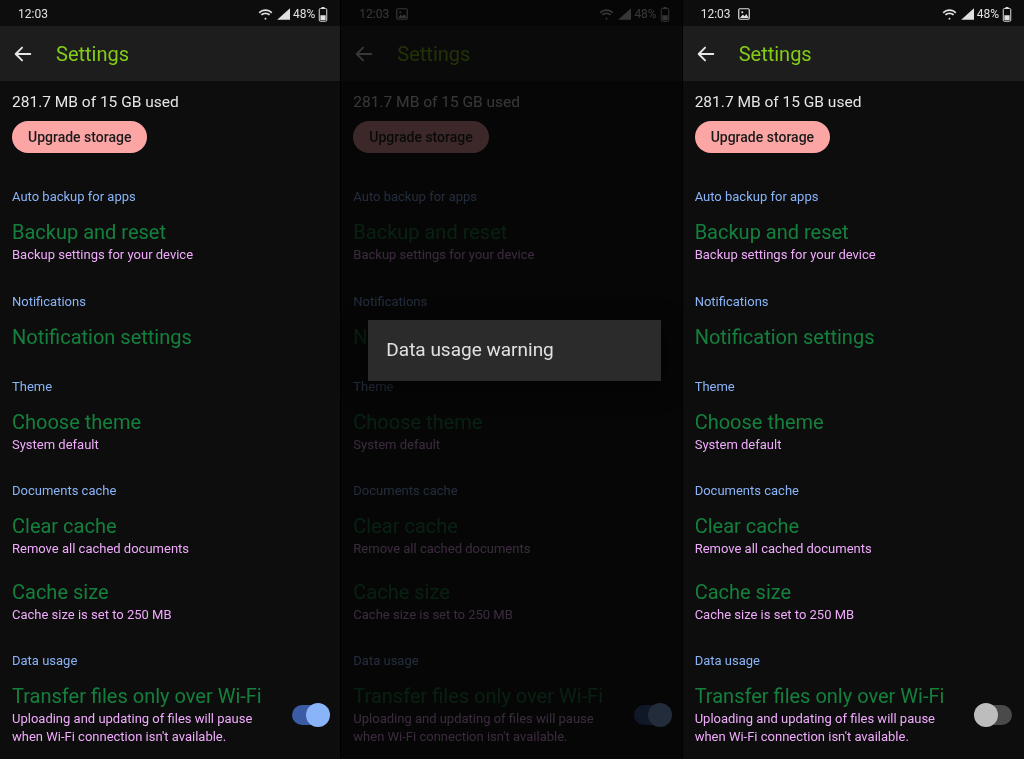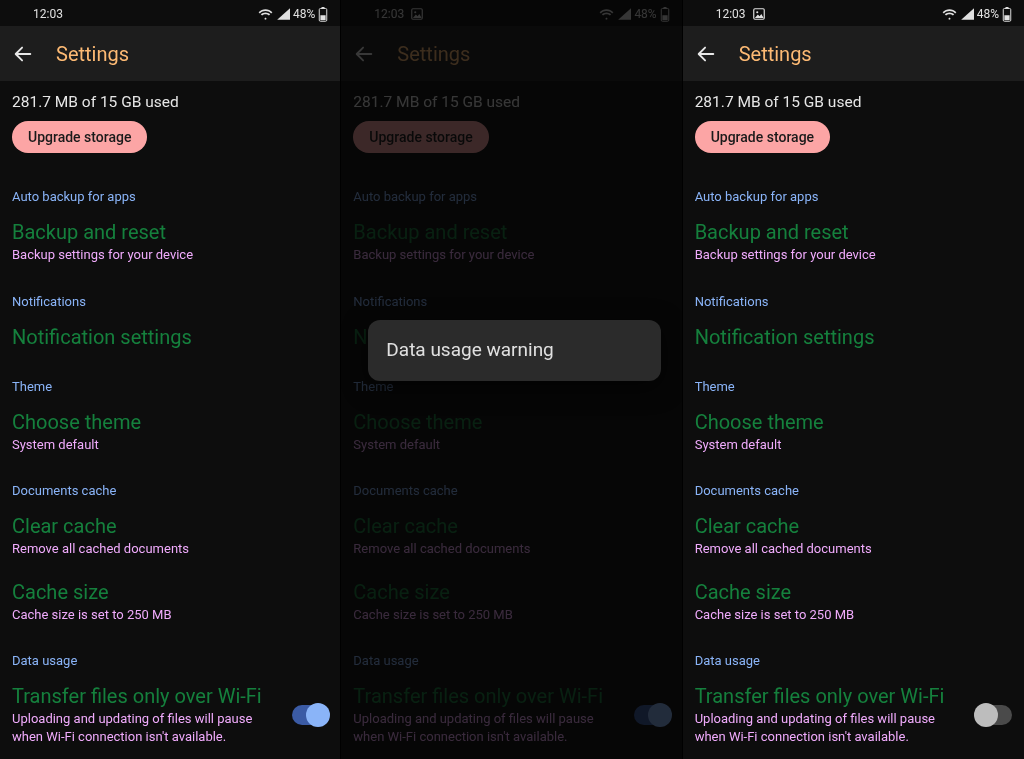--- a/index.html
+++ b/index.html
@@ -33,35 +33,35 @@
   .statusbar {
     height: 24px;
     display: flex;
     align-items: center;
     justify-content: space-between;
     padding: 2px 12px 0 18px;
     font-size: 12px;
     color: #e0e0e0;
     background: #0d0d0d;
   }
-  .stat-left { display:flex; gap:6px;margin-left:15px; }
+  .stat-left { display:flex; gap:6px; }
   .stat-right { display:flex; align-items:center; gap:3px; }
   .appbar {
     height: 55px;
     display: flex;
     align-items: center;
     padding: 0 12px;
     background: #1d1d1d;
     gap: 22px;
   }
   .back-arrow {
     width: 22px; height: 22px;
     display:flex; align-items:center; justify-content:center;
   }
-  .appbar-title { font-size: 20px; font-weight: 400; color: #fdba74; }
+  .appbar-title { font-size: 20px; font-weight: 400; color: #84cc16; }
   .content {
     padding: 0 12px;
   }
   .storage-line {
     font-size: 15.5px;
     padding: 12px 0 10px 0;
     color: #e6e6e6;
   }
   .pill-btn {
     display: inline-block;
@@ -107,21 +107,21 @@
   .toggle.on .knob { left: auto; right: -2px; background: #8ab4f8; }
   
   .scrim {
     position:absolute; inset:0; background:rgba(0,0,0,0.5);
   }
   .dialog {
     position: absolute;
     left: 27px; right: 21px;
     top: 320px;
     background: #2b2b2b;
-    border-radius: 12px;
+    border-radius: 0;
     padding: 18px 18px 10px 18px;
     color: #e0e0e0;
     box-shadow: 0 6px 24px rgba(0,0,0,0.6);
   }
   .dialog-title { font-size: 19px; margin-bottom: 10px; }
   .dialog-body { font-size: 14.5px; line-height: 1.35; color: #cfcfcf; }
   .dialog-actions {
     display:flex; justify-content:space-between; align-items:center;
     margin-top: 20px;
   }

